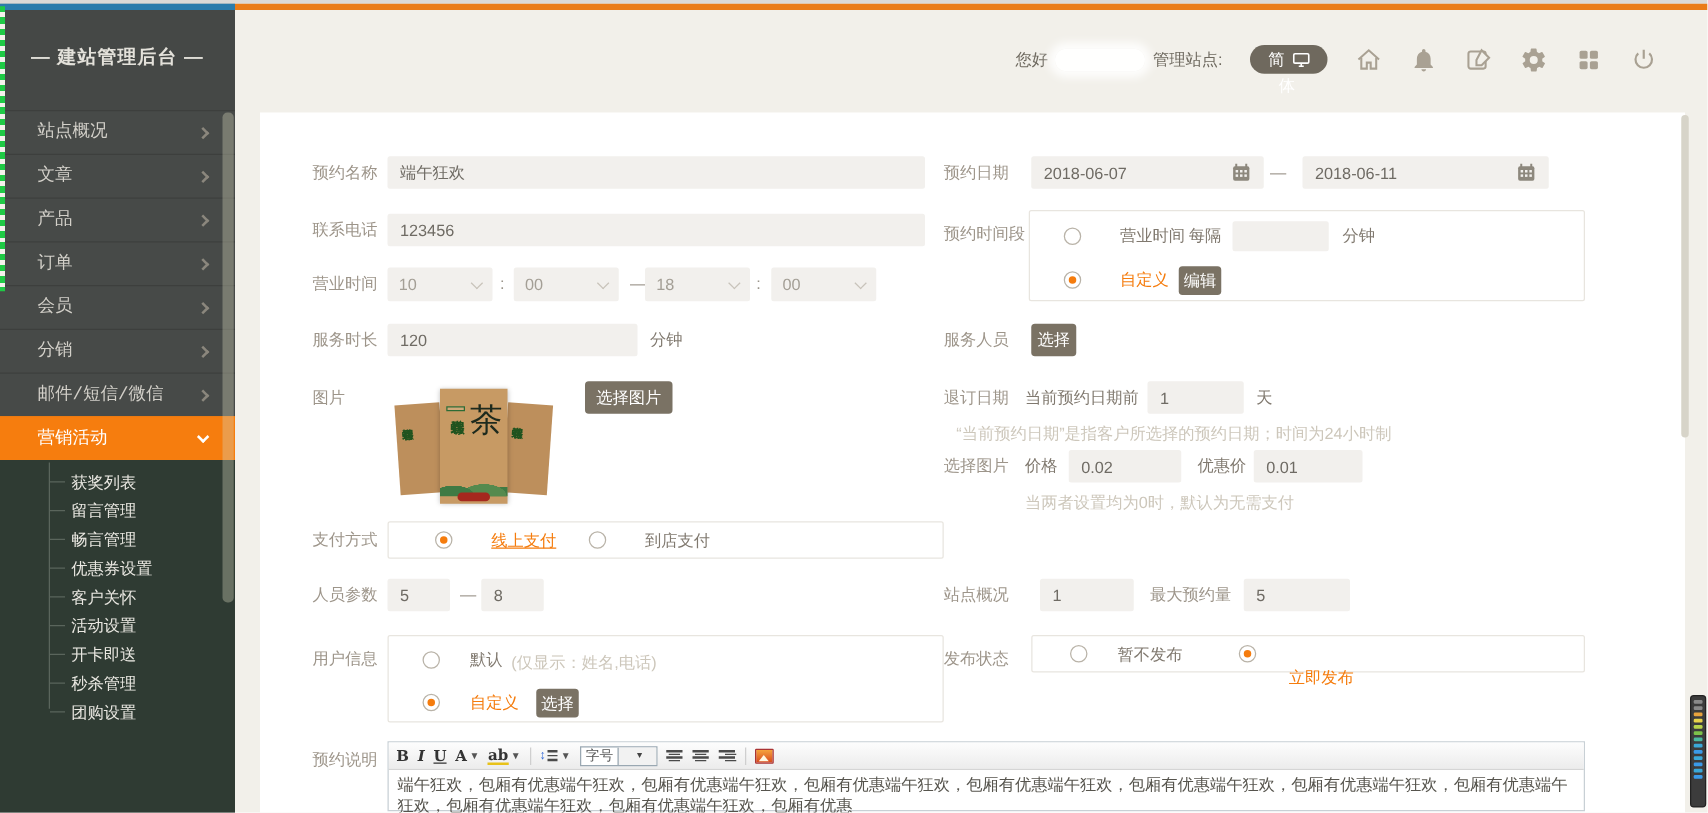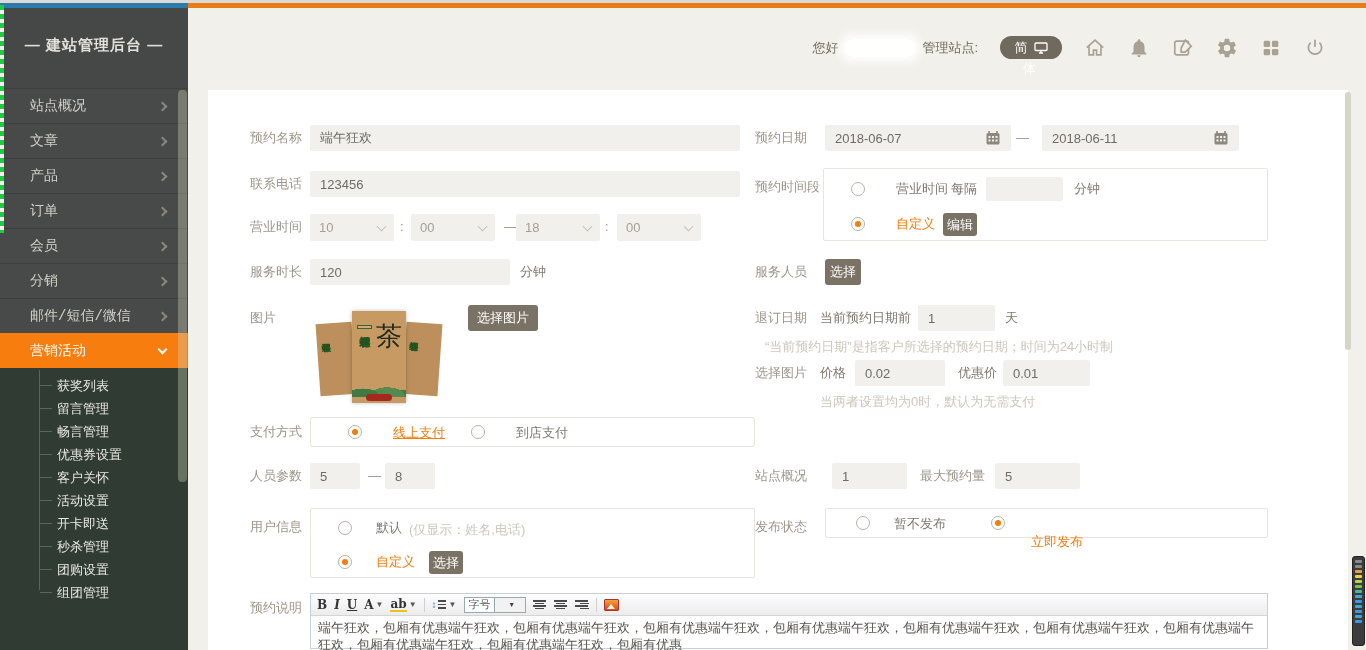--- a/index.html
+++ b/index.html
@@ -137,21 +137,20 @@
     <ul class="submenu">
       <li>获奖列表</li>
       <li>留言管理</li>
       <li>畅言管理</li>
       <li>优惠券设置</li>
       <li>客户关怀</li>
       <li>活动设置</li>
       <li>开卡即送</li>
       <li>秒杀管理</li>
       <li>团购设置</li>
-      <li>组团管理</li>
     </ul>
   </div>
   <div class="side-scroll"></div>
 </div>
 
 <div class="hdr">
   <div class="hdr-right">
     <span class="greet">
       <span>您好</span>
       <span class="redacted"></span>

